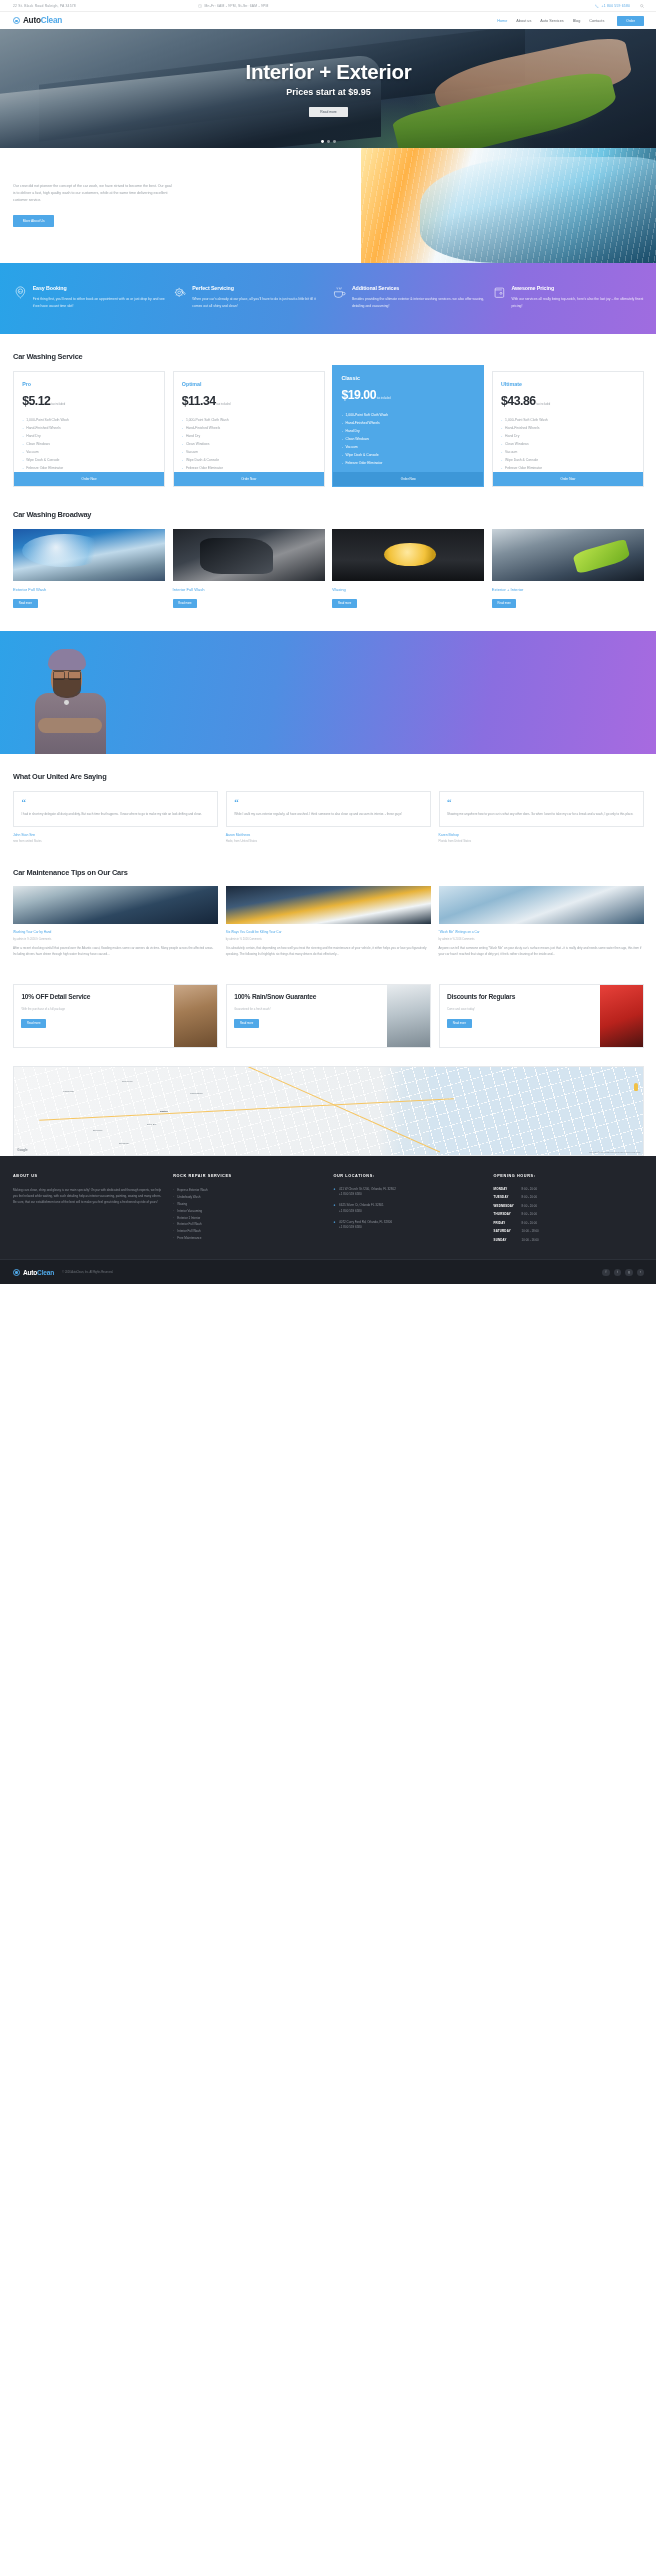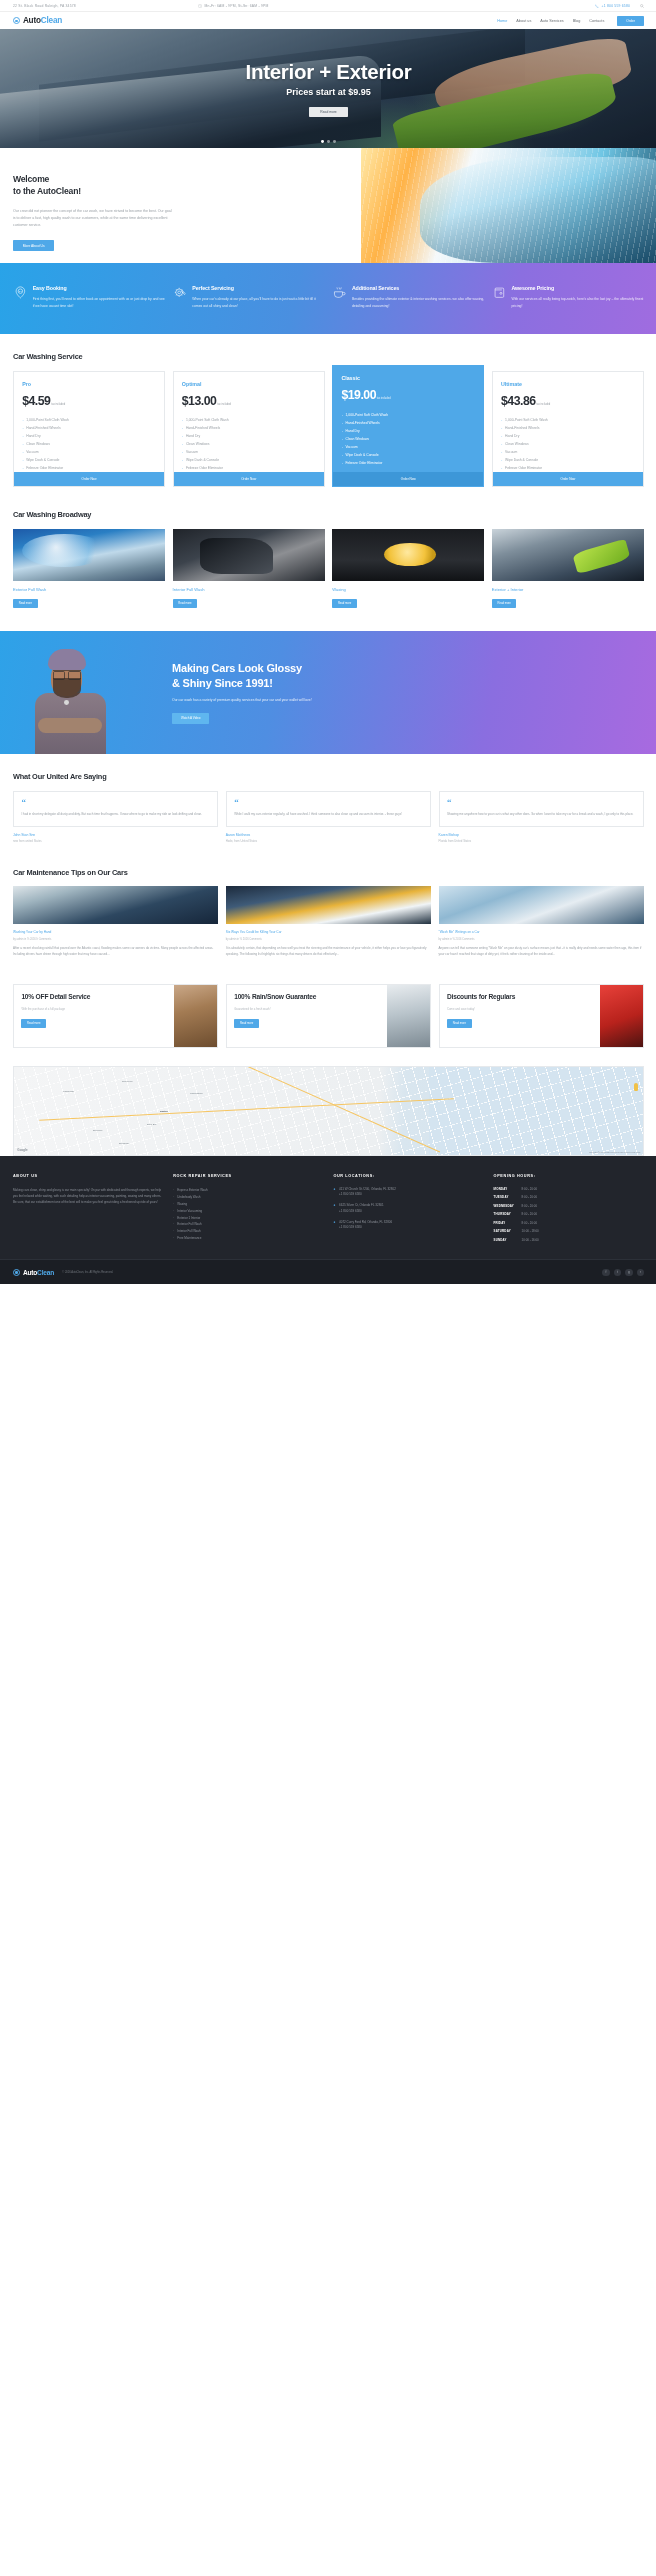--- a/index.html
+++ b/index.html
@@ -348,24 +348,20 @@
     </div>
     <div class="hero-dots">
       <span class="on"></span>
       <span></span>
       <span></span>
     </div>
   </div>
 
   <div class="welcome">
     <div class="welcome-left">
-      <h2>
-        <span>Welcome</span><br>
-        <span>to the AutoClean!</span>
-      </h2>
       <p>Our crew did not pioneer the concept of the car wash, we have strived to become the best. Our goal is to deliver a fast, high quality wash to our customers, while at the same time delivering excellent customer service.</p>
       <button class="btn-primary">More About Us</button>
     </div>
     <div class="welcome-right">
       <div class="wr-car"></div>
       <div class="wr-streaks"></div>
     </div>
   </div>
 
   <div class="features">
@@ -428,38 +424,38 @@
     </div>
   </div>
 
   <div class="section">
     <div class="sec-title">Car Washing Service</div>
     <div class="pricing">
 
       <div class="price-card">
         <div class="pc-body">
           <div class="pc-name">Pro</div>
-          <div class="pc-price"><span>$4.59</span><small>tax included</small></div>
+          <div class="pc-price"><span>$5.12</span><small>tax included</small></div>
           <ul class="pc-list">
             <li>1,000-Point Soft Cloth Wash</li>
             <li>Hand-Finished Wheels</li>
             <li>Hand Dry</li>
             <li>Clean Windows</li>
             <li>Vacuum</li>
             <li>Wipe Dash &amp; Console</li>
             <li>Febreze Odor Eliminator</li>
           </ul>
         </div>
         <button class="pc-btn">Order Now</button>
       </div>
 
       <div class="price-card">
         <div class="pc-body">
           <div class="pc-name">Optimal</div>
-          <div class="pc-price"><span>$13.00</span><small>tax included</small></div>
+          <div class="pc-price"><span>$11.34</span><small>tax included</small></div>
           <ul class="pc-list">
             <li>1,000-Point Soft Cloth Wash</li>
             <li>Hand-Finished Wheels</li>
             <li>Hand Dry</li>
             <li>Clean Windows</li>
             <li>Vacuum</li>
             <li>Wipe Dash &amp; Console</li>
             <li>Febreze Odor Eliminator</li>
           </ul>
         </div>
@@ -531,28 +527,20 @@
 
   <div class="cta">
     <div class="cta-person">
       <div class="cp-body"></div>
       <div class="cp-arms"></div>
       <div class="cp-head"></div>
       <div class="cp-beard"></div>
       <div class="cp-beanie"></div>
       <div class="cp-glass"></div>
       <div class="cp-pend"></div>
-    </div>
-    <div class="cta-text">
-      <h2>
-        <span>Making Cars Look Glossy</span><br>
-        <span>&amp; Shiny Since 1991!</span>
-      </h2>
-      <p>Our car wash has a variety of premium quality services that your car and your wallet will love!</p>
-      <button class="cta-btn">Watch A Video</button>
     </div>
   </div>
 
   <div class="section">
     <div class="sec-title">What Our United Are Saying</div>
     <div class="tests">
       <div class="test">
         <div class="test-card">
           <div class="quote-ico">“</div>
           <p>I had in short my delegate all dusty and dirty. But each time that happens. I know where to go to make my ride an look drifting and clean.</p>

